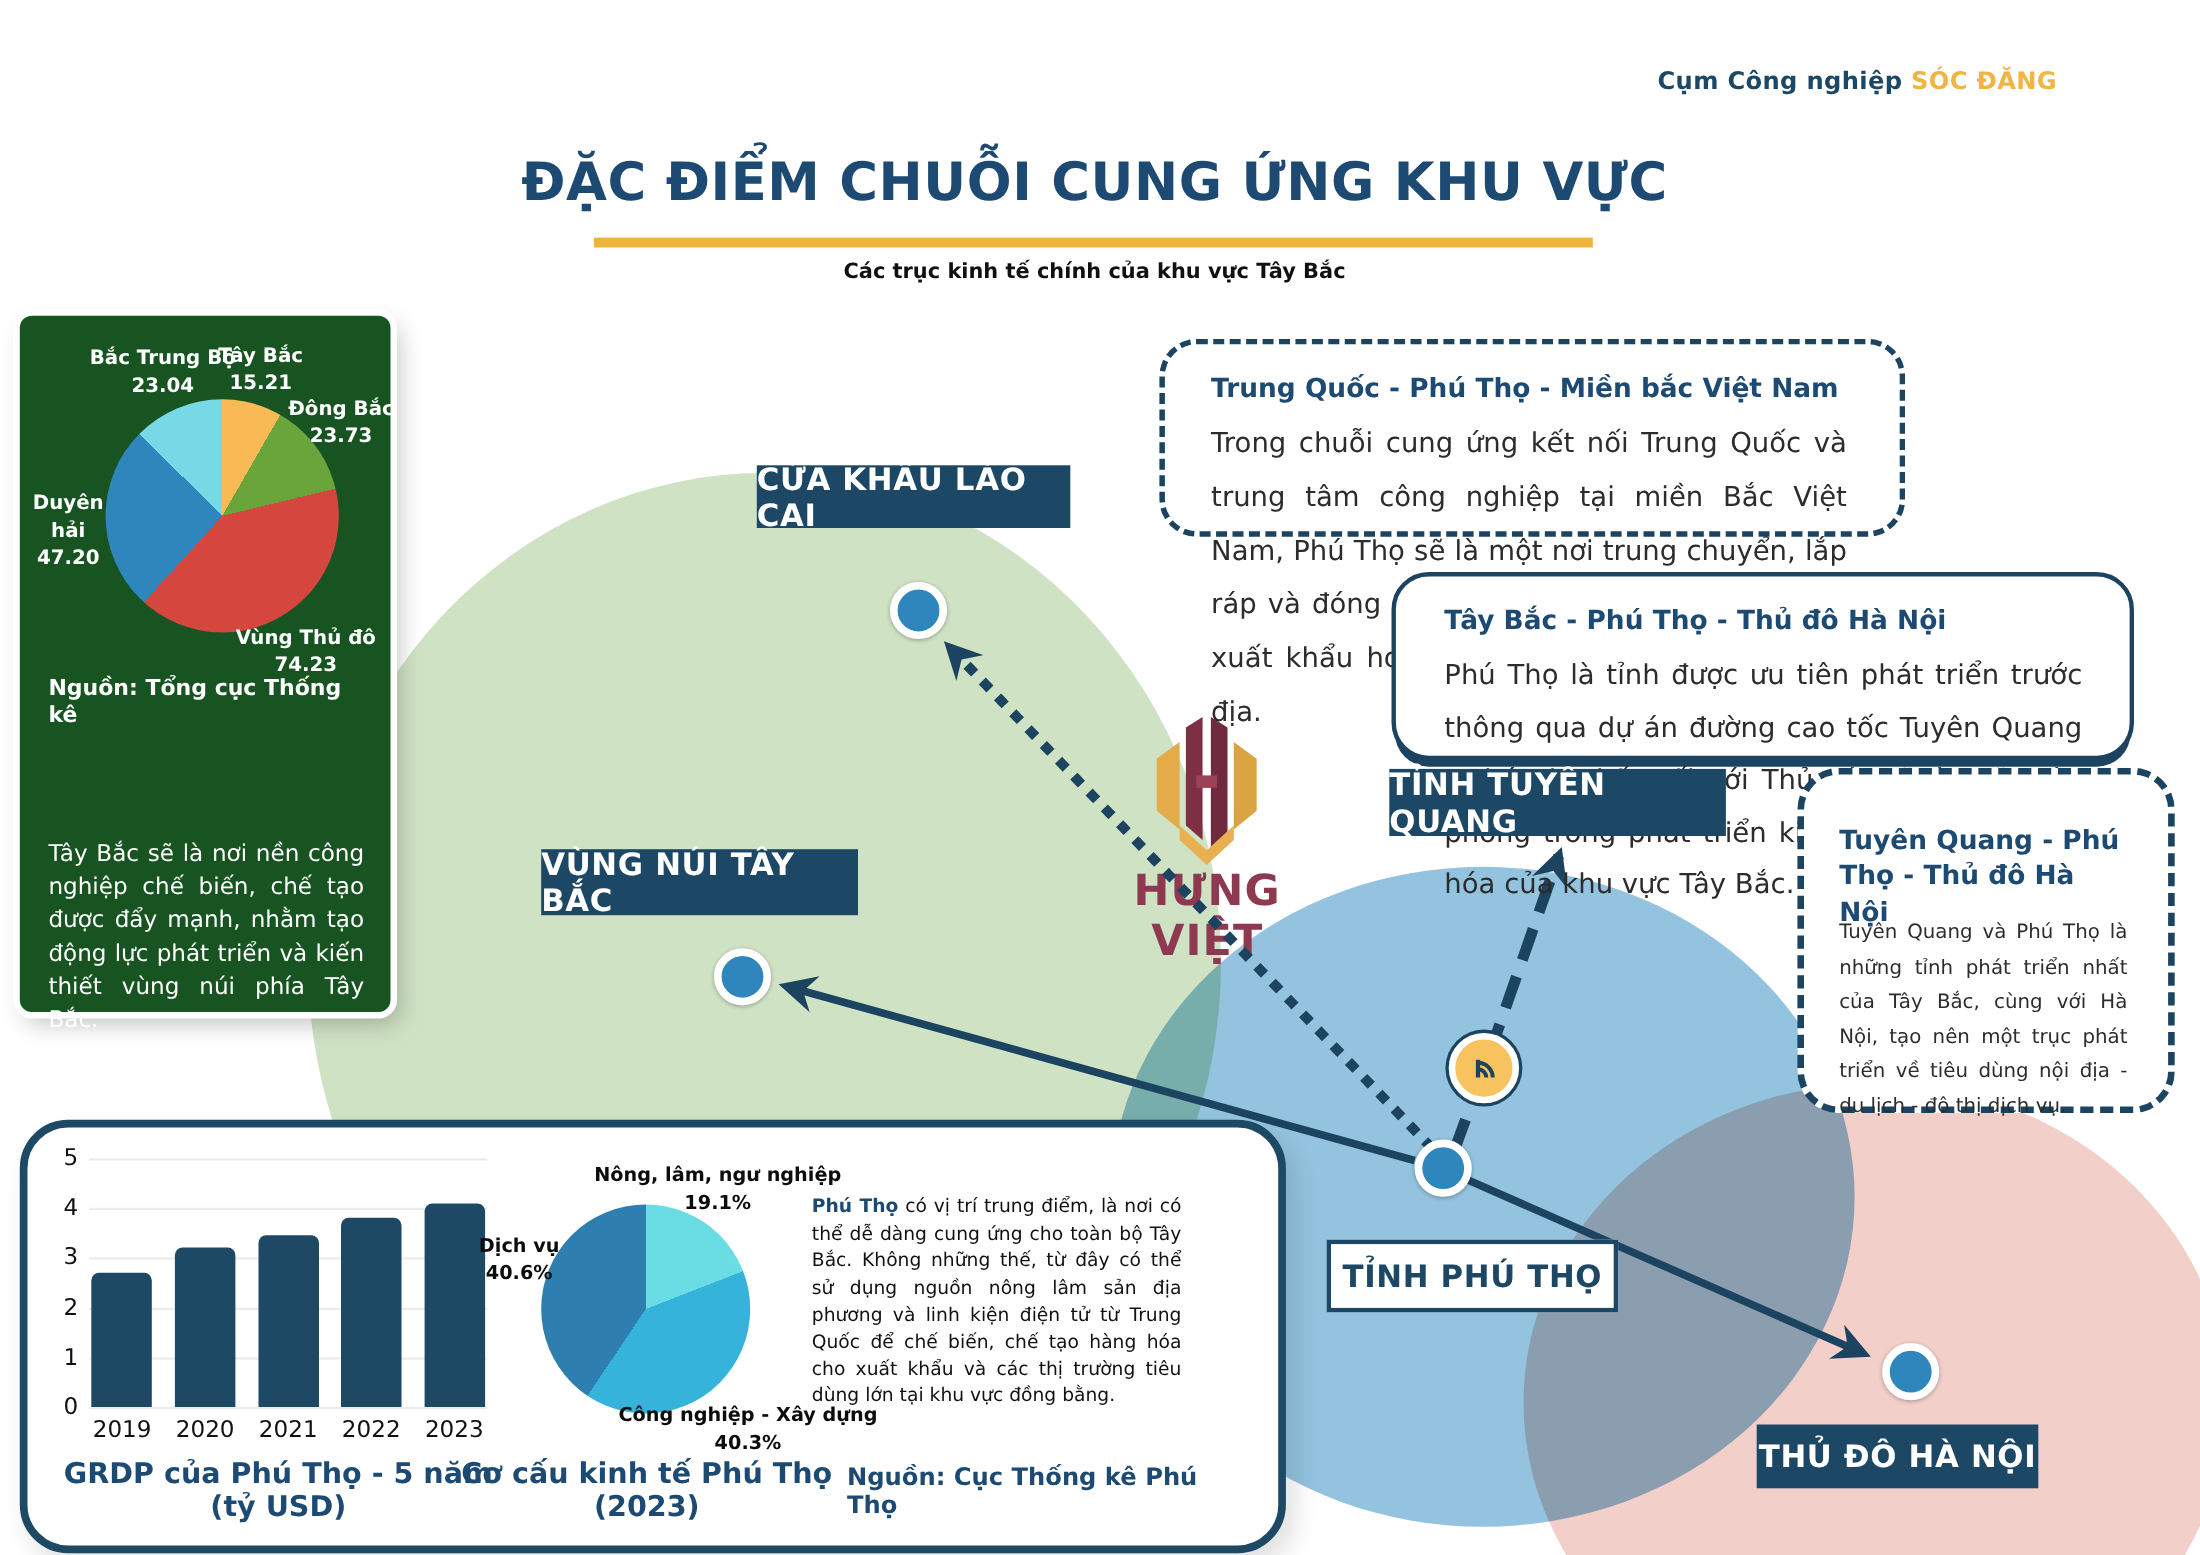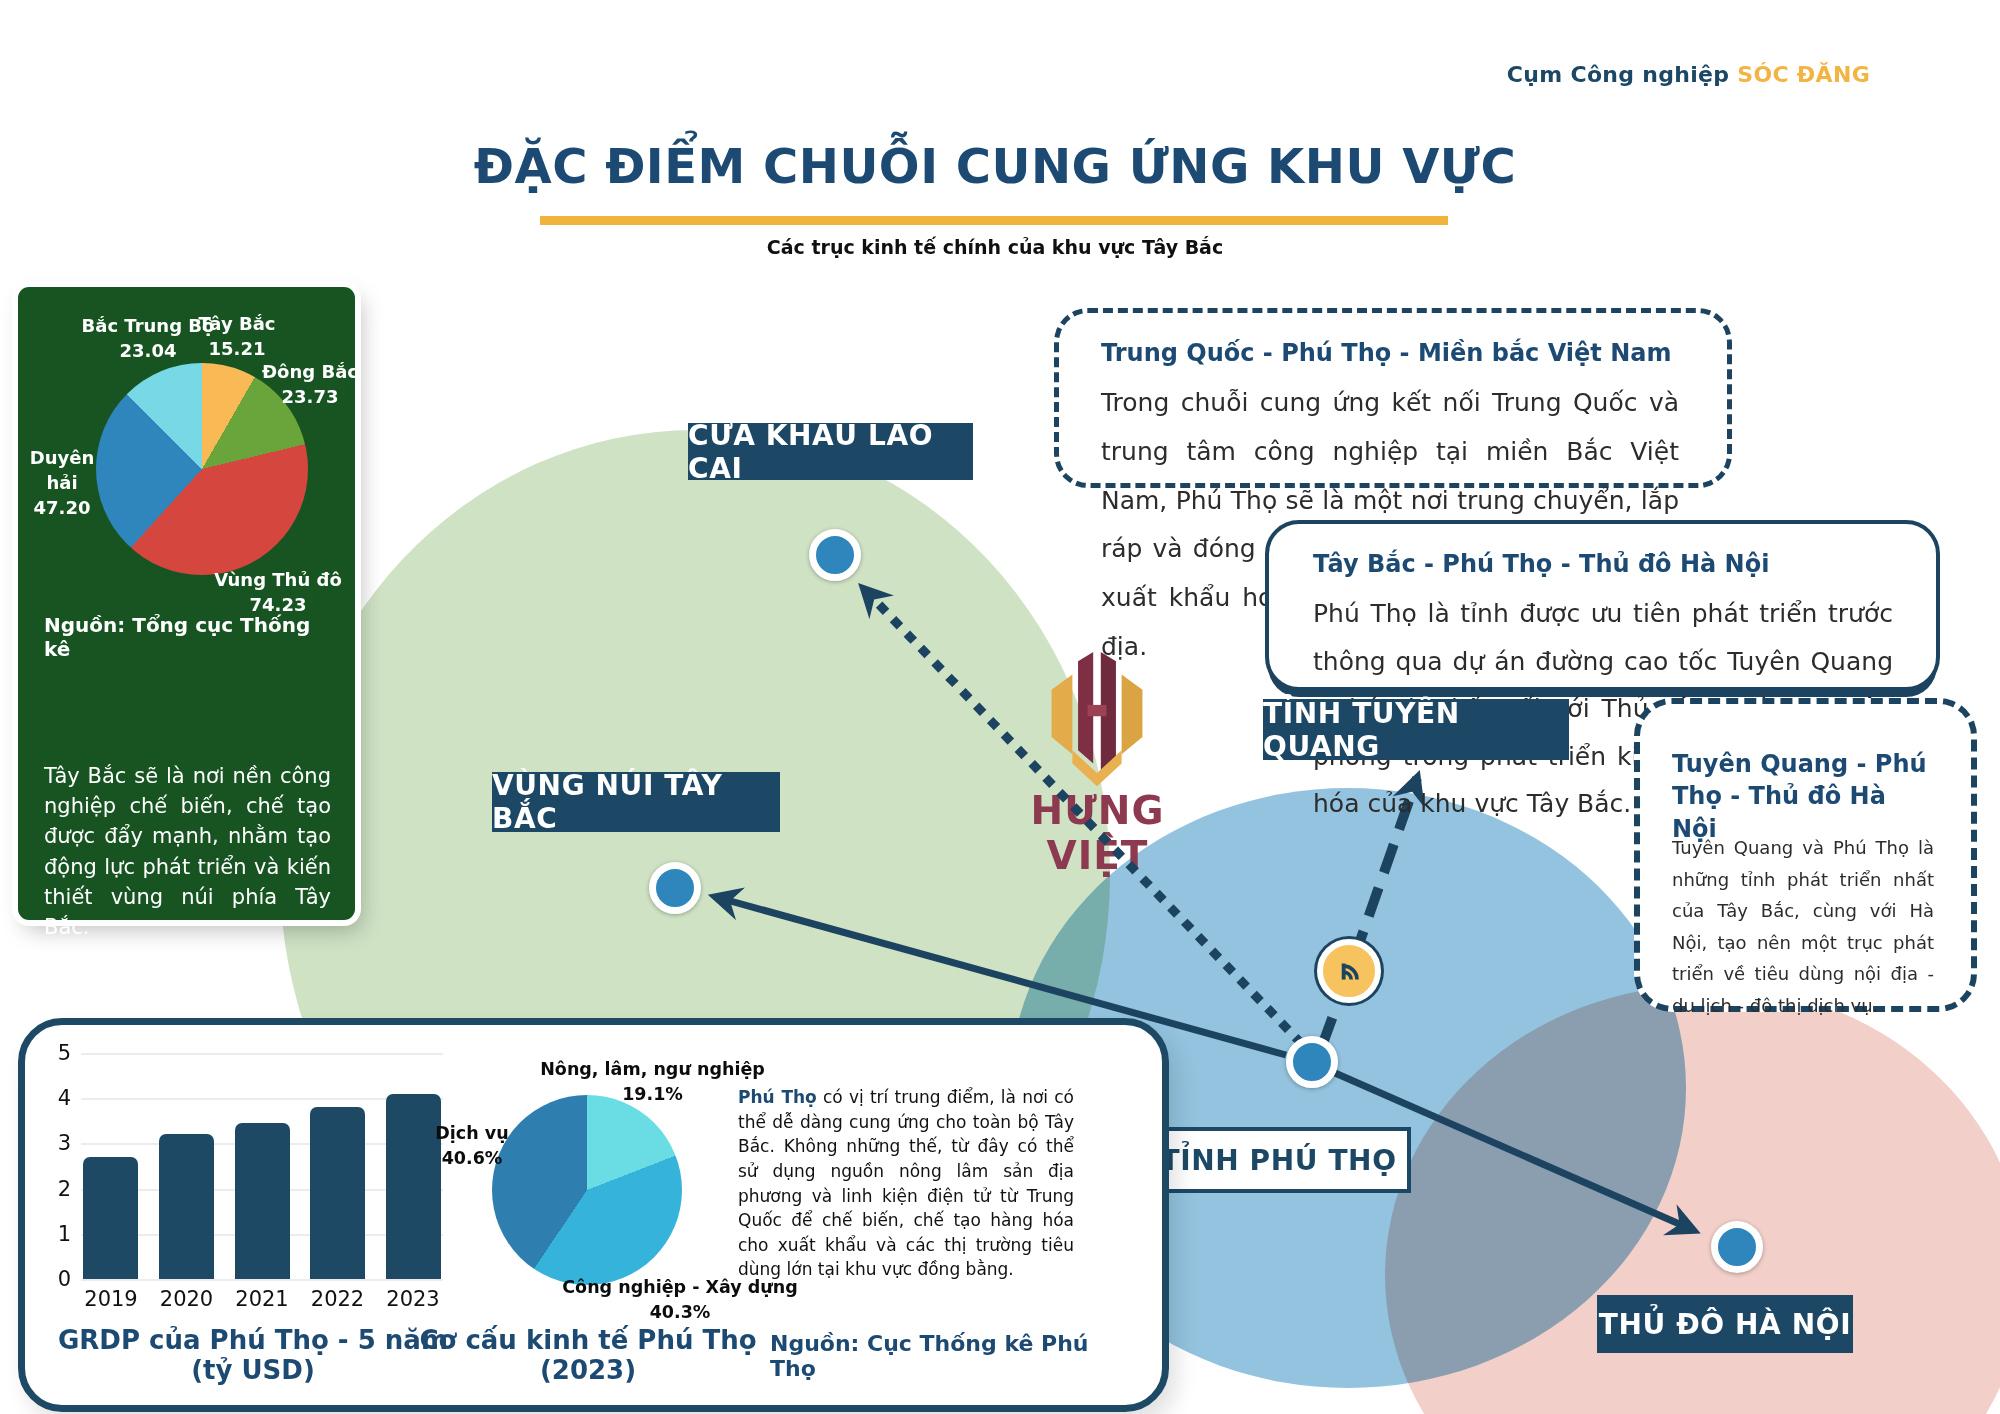--- a/index.html
+++ b/index.html
@@ -58,21 +58,21 @@
 
   
   .arrows{position:absolute;left:0;top:0;pointer-events:none;}
 
   
   .map-label{position:absolute;display:flex;align-items:center;justify-content:center;
     background:var(--navy);color:#fff;font-size:28px;font-weight:bold;letter-spacing:.6px;}
   .lbl-laocai{left:688px;top:423px;width:285px;height:57px;}
   .lbl-taybac{left:492px;top:772px;width:288px;height:60px;}
   .lbl-tuyenquang{left:1263px;top:699px;width:306px;height:61px;}
-  .lbl-phutho{left:1130px;top:1127px;width:257px;height:58px;background:#fff;color:var(--navy);border:4px solid var(--navy);padding-left:16px;}
+  .lbl-phutho{left:1206px;top:1127px;width:257px;height:58px;background:#fff;color:var(--navy);border:4px solid var(--navy);}
   .lbl-hanoi{left:1597px;top:1295px;width:256px;height:58px;}
   .node{position:absolute;width:38px;height:38px;border-radius:50%;background:var(--node-blue);
     border:7px solid #fff;box-shadow:0 1px 4px rgba(0,0,0,.3);}
   .node-laocai{left:809px;top:529px;}
   .node-taybac{left:649px;top:862px;}
   .node-phutho{left:1286px;top:1036px;}
   .node-hanoi{left:1711px;top:1221px;}
   .icon-node{position:absolute;left:1317px;top:939px;width:52px;height:52px;border-radius:50%;background:#f6c35e;
     border:6px solid #fff;box-shadow:0 0 0 3px var(--navy-deep);display:flex;align-items:center;justify-content:center;}
 

